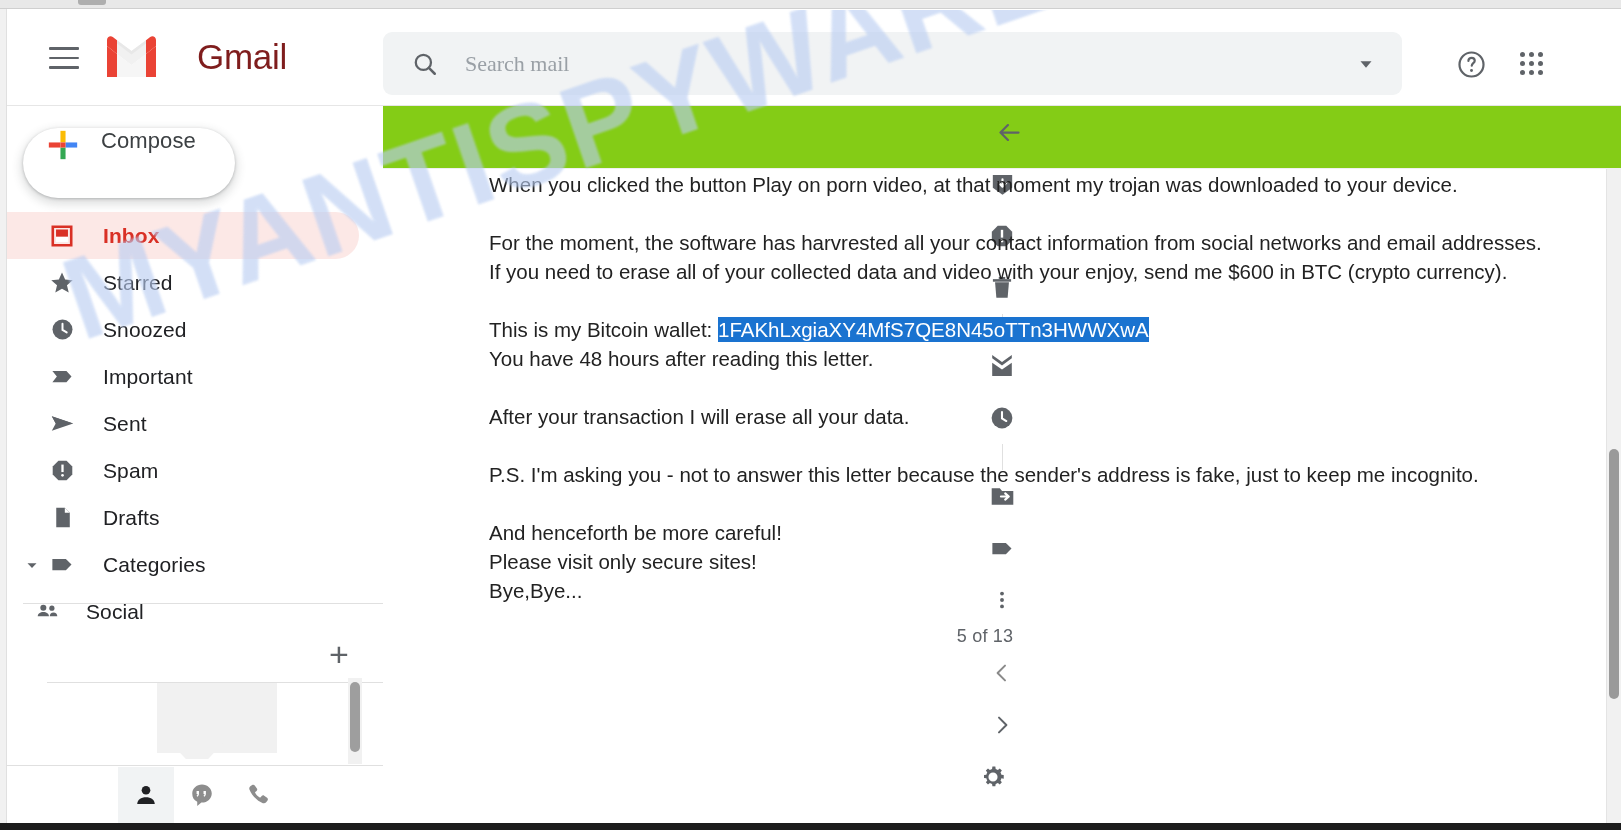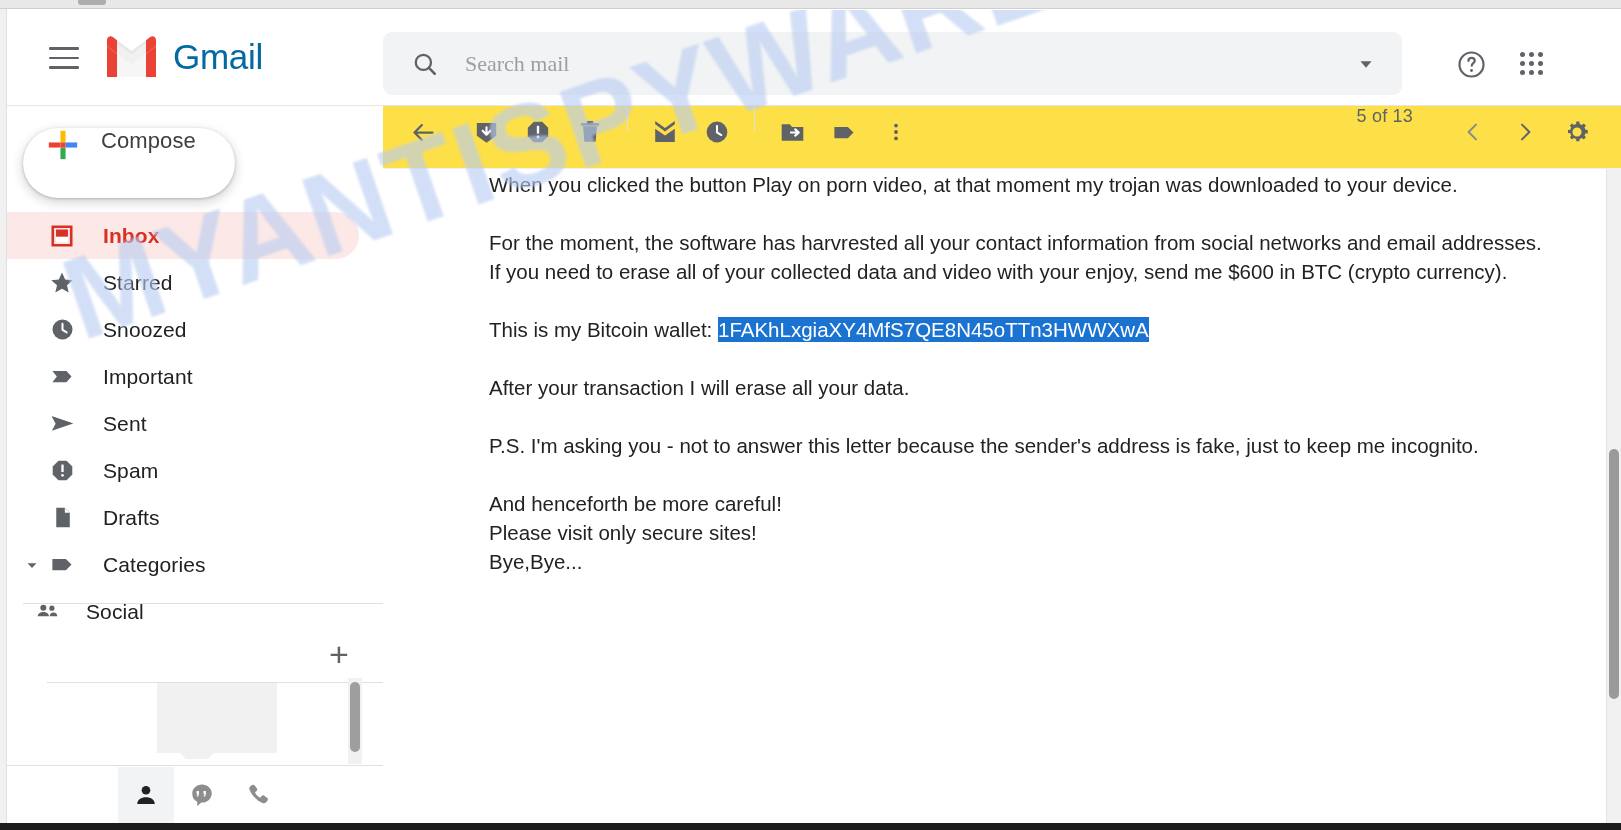--- a/index.html
+++ b/index.html
@@ -82,22 +82,23 @@
   #hamburger-button span {
     display: block; width: 30px; height: 2.4px; background: #5f6368;
     border-radius: 1px;
   }
   #gmail-logo-group {
     position: absolute; left: 96px; top: 25px;
     display: flex; align-items: center; gap: 13px;
   }
   #gmail-m-icon { width: 57px; height: 44px; }
   #gmail-wordmark {
-    font-size: 35px; color: #0369a1; letter-spacing: -0.3px;
+    font-size: 35px; color: #7f1d1d; letter-spacing: -0.3px;
     font-weight: 400;
+    margin-left: 24px;
   }
 
   #search-bar {
     position: absolute; left: 376px; top: 22px;
     width: 1019px; height: 63px;
     background: #f1f3f4;
     border-radius: 9px;
     display: flex; align-items: center;
     cursor: text;
   }
@@ -236,23 +237,24 @@
   
   #reading-pane {
     position: absolute;
     left: 376px; top: 96px;
     width: 1238px; height: 717px;
     background: #ffffff;
   }
   #mail-toolbar {
     position: absolute; left: 0; top: 0;
     width: 1238px; height: 62px;
-    background: #fde047;
-    display: flex; align-items: flex-start;
+    background: #84cc16;
+    display: flex; align-items: center;
     z-index: 14;
+    flex-direction: column;
   }
   .tb-btn {
     width: 52px; height: 52px;
     display: flex; align-items: center; justify-content: center;
     cursor: pointer; flex: none;
   }
   .tb-sep { width: 1px; height: 26px; background: #e0e0e0; flex: none; }
   .tb-gap-sm { width: 11px; flex: none; }
   #tb-back { margin-left: 14px; }
   #toolbar-spacer { flex: 1; }
@@ -621,20 +623,21 @@
 
       <div id="mail-body-scroll">
         <div id="mail-body">
             <p>system.</p>
             <p>When you clicked the button Play on porn video, at that moment my trojan was downloaded to your device.</p>
             <p class="blank"></p>
             <p>For the moment, the software has harvrested all your contact information from social networks and email addresses.</p>
             <p>If you need to erase all of your collected data and video with your enjoy, send me $600 in BTC (crypto currency).</p>
             <p class="blank"></p>
             <p>This is my Bitcoin wallet: <span class="btc-wallet" style="background: rgb(26, 115, 208);">1FAKhLxgiaXY4MfS7QE8N45oTTn3HWWXwA</span></p>
+            <p>You have 48 hours after reading this letter.</p>
             <p class="blank"></p>
             <p>After your transaction I will erase all your data.</p>
             <p class="blank"></p>
             <p>P.S. I'm asking you - not to answer this letter because the sender's address is fake, just to keep me incognito.</p>
             <p class="blank"></p>
             <p>And henceforth be more careful!</p>
             <p>Please visit only secure sites!</p>
             <p>Bye,Bye...</p>
           </div>
         <div id="body-scrollbar-track"></div>

